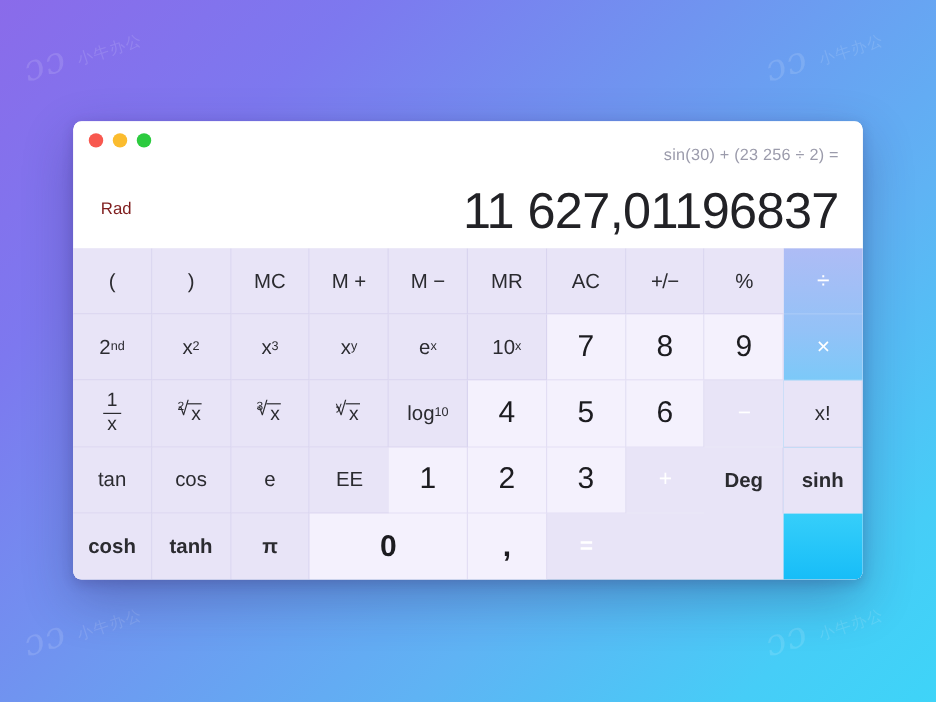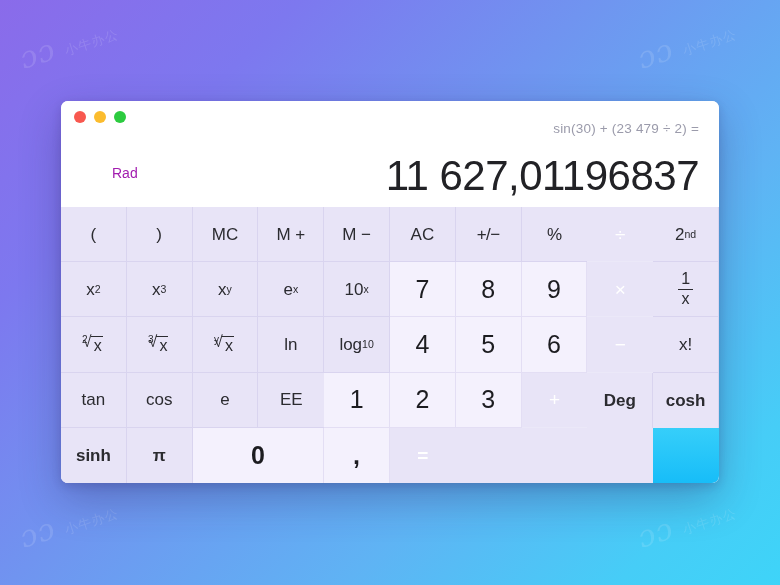--- a/index.html
+++ b/index.html
@@ -93,22 +93,21 @@
     color: #9b9bab;
     letter-spacing: 0.2px;
     white-space: nowrap;
   }
 
   #mode-label {
     position: absolute;
     left: 23px;
     bottom: 26px;
     font-size: 14px;
-    color: #a21caf;
-    margin-left: 28px;
+    color: #7f1d1d;
   }
 
   #result {
     position: absolute;
     right: 20px;
     bottom: 9px;
     font-size: 42px;
     color: #222226;
     font-weight: 400;
     letter-spacing: -0.5px;
@@ -232,34 +231,35 @@
   <div id="calc-window">
 
     <div id="display-area">
 
       <div id="traffic-lights">
         <span class="light close"></span>
         <span class="light min"></span>
         <span class="light max"></span>
       </div>
 
-      <div id="expression">sin(30) + (23 479 ÷ 2) =</div>
+      <div id="expression">sin(30) + (23 256 ÷ 2) =</div>
       <div id="mode-label">Rad</div>
       <div id="result">11 627,01196837</div>
 
     </div>
 
     <div id="keypad">
       <div id="op-column"></div>
 
       <div class="key fn">(</div>
       <div class="key fn">)</div>
       <div class="key fn">MC</div>
       <div class="key fn">M +</div>
       <div class="key fn">M −</div>
+      <div class="key fn">MR</div>
       <div class="key fn">AC</div>
       <div class="key fn plusminus">+/−</div>
       <div class="key fn lastcol-fn">%</div>
       <div class="key op">÷</div>
 
       <div class="key fn">2<sup>nd</sup></div>
       <div class="key fn">x<sup>2</sup></div>
       <div class="key fn">x<sup>3</sup></div>
       <div class="key fn">x<sup>y</sup></div>
       <div class="key fn">e<sup>x</sup></div>
@@ -286,40 +286,40 @@
             <span class="idx">3</span>
             <span class="radical"><span class="radicand">x</span></span>
           </span>
       </div>
       <div class="key fn">
         <span class="root">
             <span class="idx">y</span>
             <span class="radical"><span class="radicand">x</span></span>
           </span>
       </div>
-      <div class="key fn">ln</div>
       <div class="key fn">log<sub>10</sub></div>
       <div class="key num">4</div>
       <div class="key num">5</div>
       <div class="key num">6</div>
       <div class="key op">−</div>
 
       <div class="key fn">x!</div>
       <div class="key fn">tan</div>
       <div class="key fn">cos</div>
       <div class="key fn">e</div>
       <div class="key fn lastcol-fn">EE</div>
       <div class="key num">1</div>
       <div class="key num">2</div>
       <div class="key num">3</div>
       <div class="key op">+</div>
 
       <div class="key fn row-last">Deg</div>
+      <div class="key fn row-last">sinh</div>
       <div class="key fn row-last">cosh</div>
-      <div class="key fn row-last">sinh</div>
+      <div class="key fn row-last">tanh</div>
       <div class="key fn row-last">π</div>
       <div class="key num zero row-last">0</div>
       <div class="key num row-last">,</div>
       <div class="key op last row-last">=</div>
 
     </div>
   </div>
 </div>
 
 </body></html>

